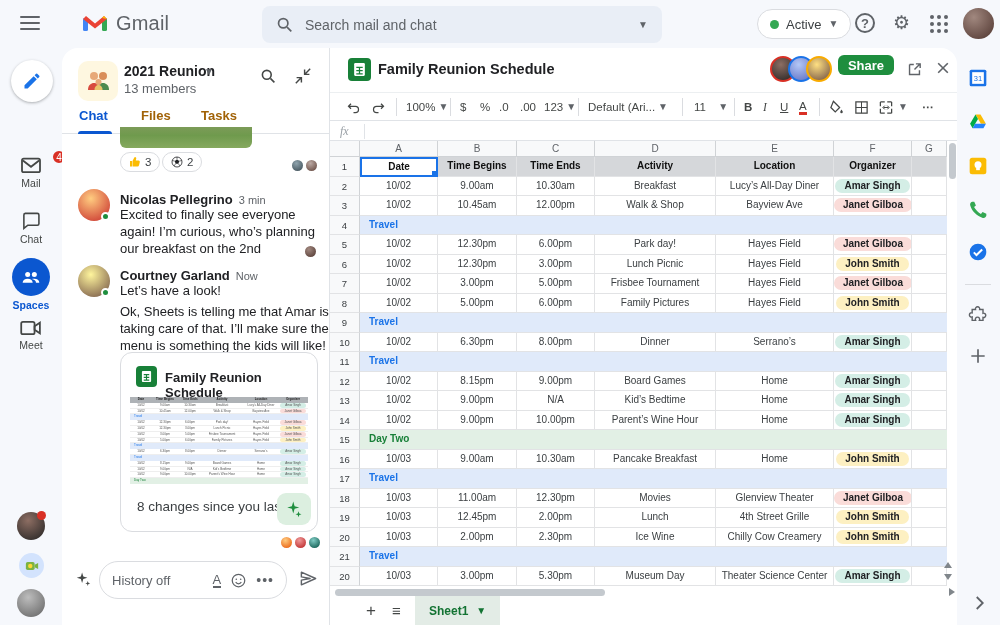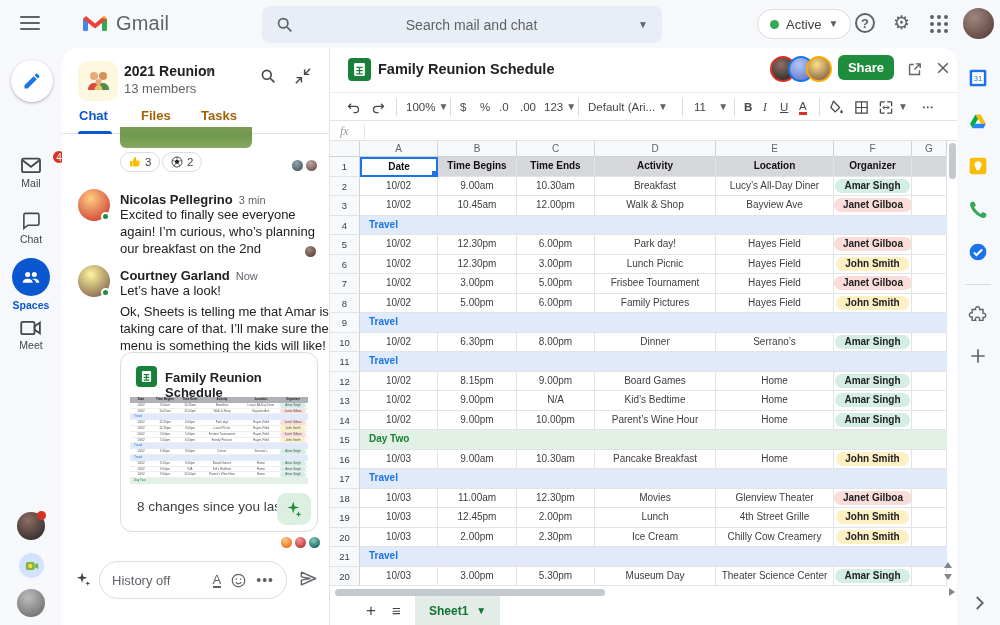--- a/index.html
+++ b/index.html
@@ -10,21 +10,21 @@
   svg { display:block; }
 
   
   .topbar { position:absolute; left:0; top:0; width:1000px; height:48px; }
   .burger { position:absolute; left:20px; top:16px; width:20px; cursor:pointer; }
   .burger span { display:block; height:2px; background:#5f6368; margin-bottom:4px; border-radius:1px; }
   .gmail-logo { position:absolute; left:82px; top:12px; display:flex; align-items:center; gap:8px; }
   .gmail-word { font-size:20px; color:#5f6368; letter-spacing:.2px; }
   .searchbar { position:absolute; left:262px; top:6px; width:400px; height:37px; background:#e9eef6;
                border-radius:8px; display:flex; align-items:center; padding:0 14px; }
-  .searchbar .ph { flex:1; margin-left:12px; font-size:14px; color:#5f6368;text-align:center; }
+  .searchbar .ph { flex:1; margin-left:12px; font-size:14px; color:#5f6368; }
   .pill-active { position:absolute; left:757px; top:9px; height:30px; border:1px solid #dadce0; border-radius:15px;
                  background:#fff; display:flex; align-items:center; gap:7px; padding:0 12px; font-size:13px; color:#3c4043; }
   .dot-green { width:9px; height:9px; border-radius:50%; background:#34a853; }
   .caret { font-size:10px; color:#5f6368; line-height:1; }
   .help-c { position:absolute; left:855px; top:13px; width:20px; height:20px; border:2px solid #5f6368; border-radius:50%;
             font-size:13px; font-weight:bold; color:#5f6368; display:flex; align-items:center; justify-content:center; }
   .gear { position:absolute; left:893px; top:11px; font-size:19px; color:#5f6368; }
   .appgrid { position:absolute; left:930px; top:15px; display:grid; grid-template-columns:repeat(3,4px); gap:3px; }
   .appgrid i { width:4px; height:4px; border-radius:50%; background:#5f6368; }
   .avatar { border-radius:50%; background:radial-gradient(circle at 35% 30%, #a1887f, #4e342e); }
@@ -90,21 +90,21 @@
   .composer .ph { flex:1; font-size:13px; color:#5f6368; }
   .fmt-a { font-size:13px; color:#5f6368; border-bottom:2px solid #5f6368; line-height:13px; }
   .dots3 { font-size:14px; color:#5f6368; letter-spacing:1px; }
 
   
   .sheetpanel { position:absolute; left:268px; top:0; width:627px; height:577px; border-radius:0 16px 0 0; }
   .sh-head { position:absolute; left:0; top:0; width:627px; height:44px; }
   .sheets-ic { border-radius:4px; background:#188038; display:flex; align-items:center; justify-content:center; }
   .sh-title { position:absolute; left:48px; top:13px; font-size:14.5px; font-weight:bold; color:#202124; }
   .collab { position:absolute; top:8px; width:26px; height:26px; border-radius:50%; border:2px solid; }
-  .share-btn { position:absolute; left:508px; top:7px; width:56px; height:25px; background:#1e8e3e; color:#fff;
+  .share-btn { position:absolute; left:508px; top:7px; width:56px; height:20px; background:#1e8e3e; color:#fff;
                border:none; border-radius:6px; font-size:13px; font-weight:bold; font-family:inherit; }
   .toolbar { position:absolute; left:0; top:44px; width:627px; height:28px; border-top:1px solid #eceff1;
              display:block; font-size:11.5px; color:#444746; }
   .tbi { position:absolute; top:0; height:28px; display:flex; align-items:center; gap:3px; color:#444746; }
   .tsep { position:absolute; top:5px; width:1px; height:18px; background:#dadce0; }
   .fxbar { position:absolute; left:0; top:72px; width:627px; height:21px; border-top:1px solid #e0e3e7;
            border-bottom:1px solid #e0e3e7; }
   .fx { position:absolute; left:10px; top:3px; font-size:12px; color:#9aa0a6; font-style:italic; font-family:"Liberation Serif",serif; }
   .grid { position:absolute; left:0; top:93px; width:617px; height:446px; overflow:hidden; background:#fff; }
   .g-colhead { display:flex; height:16px; background:#f8f9fa; border-bottom:1px solid #d0d3d6; }
@@ -732,21 +732,21 @@
             <div class="gc" style="width: 121px;">Lunch</div>
             <div class="gc" style="width: 118px;">4th Street Grille</div>
             <div class="gc" style="width: 78px;"><span class="pill" style="background: rgb(253, 240, 194);">John Smith</span></div>
             <div class="gc" style="width: 35px;"></div>
           </div>
           <div class="g-row">
             <div class="g-num">20</div>
             <div class="gc" style="width: 78px;">10/03</div>
             <div class="gc" style="width: 79px;">2.00pm</div>
             <div class="gc" style="width: 78px;">2.30pm</div>
-            <div class="gc" style="width: 121px;">Ice Cream</div>
+            <div class="gc" style="width: 121px;">Ice Wine</div>
             <div class="gc" style="width: 118px;">Chilly Cow Creamery</div>
             <div class="gc" style="width: 78px;"><span class="pill" style="background: rgb(253, 240, 194);">John Smith</span></div>
             <div class="gc" style="width: 35px;"></div>
           </div>
           <div class="g-row">
             <div class="g-num">21</div>
             <div class="g-band" style="background: rgb(224, 234, 250); color: rgb(26, 115, 232); width: 587px;">Travel</div>
           </div>
           <div class="g-row">
             <div class="g-num">20</div>

